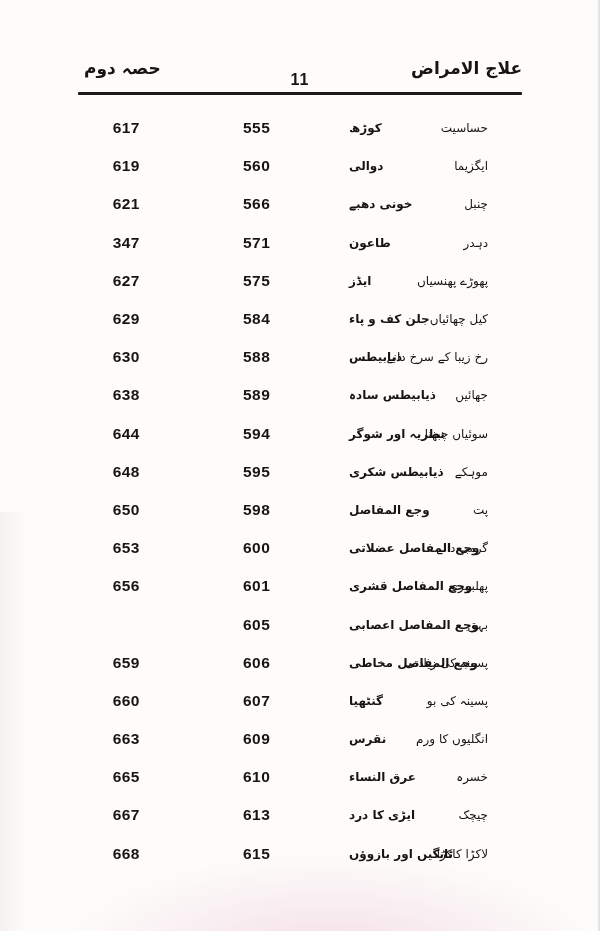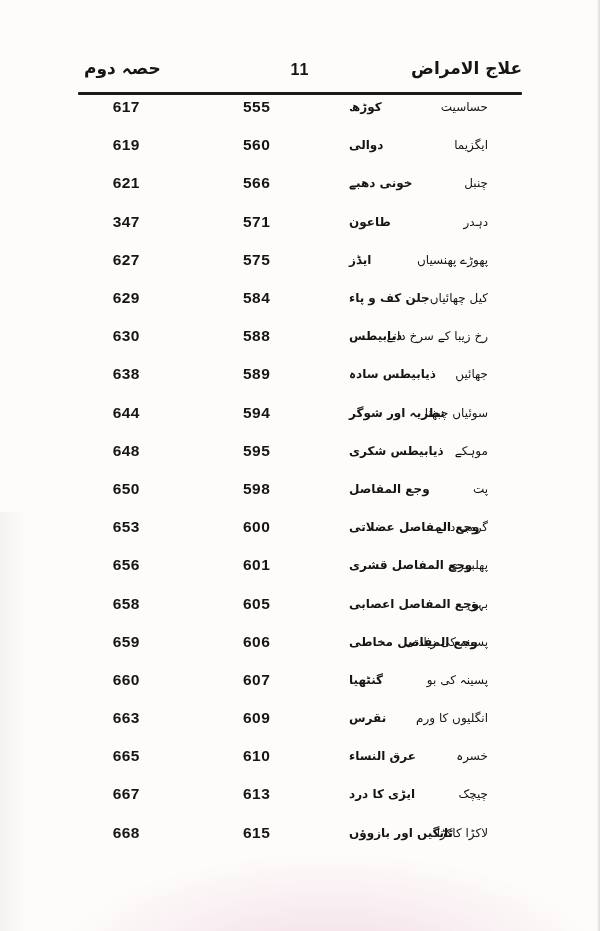--- a/index.html
+++ b/index.html
@@ -28,35 +28,35 @@
     background:linear-gradient(to right, rgba(210,190,200,0.18), rgba(210,190,200,0));
     pointer-events:none;
   }
 
   
   .hdr-right{
     position:absolute;top:58px;right:78px;
     font-size:17px;font-weight:bold;direction:rtl;white-space:nowrap;
   }
   .hdr-center{
-    position:absolute;top:61px;left:0;width:600px;text-align:center;
+    position:absolute;top:71px;left:0;width:600px;text-align:center;
     font-size:16px;font-weight:bold;letter-spacing:1px;
     font-family:"Liberation Sans","DejaVu Sans",sans-serif;
   }
   .hdr-left{
     position:absolute;top:58px;left:84px;
     font-size:17px;font-weight:bold;direction:rtl;white-space:nowrap;
   }
   .hdr-rule{
     position:absolute;top:92px;left:78px;width:444px;height:2.5px;
     background:#1b1a18;border-radius:1px;
   }
 
   
-  .rows{position:absolute;top:88px;left:0;width:560px;}
+  .rows{position:absolute;top:109px;left:0;width:560px;}
   .row{position:relative;height:38.2px;}
   .cell-page{
     position:absolute;left:0;top:50%;transform:translateY(-50%);
     width:140px;text-align:right;
     font-family:"Liberation Sans","DejaVu Sans",sans-serif;
     font-size:15.5px;font-weight:bold;letter-spacing:0.5px;
   }
   .cell-ref{
     position:absolute;left:243px;top:50%;transform:translateY(-50%);
     width:100px;text-align:left;
@@ -175,21 +175,20 @@
       </div>
 
       <div class="row">
         <span class="cell-page">656</span>
         <span class="cell-ref">601</span>
         <span class="cell-topic">وجع المفاصل قشری</span>
         <span class="cell-name">پھلبہری</span>
       </div>
 
       <div class="row">
-        <span class="cell-page">658</span>
         <span class="cell-ref">605</span>
         <span class="cell-topic">وجع المفاصل اعصابی</span>
         <span class="cell-name">بہق</span>
       </div>
 
       <div class="row">
         <span class="cell-page">659</span>
         <span class="cell-ref">606</span>
         <span class="cell-topic">وجع المفاصل مخاطی</span>
         <span class="cell-name">پسینہ کی زیادتی</span>

